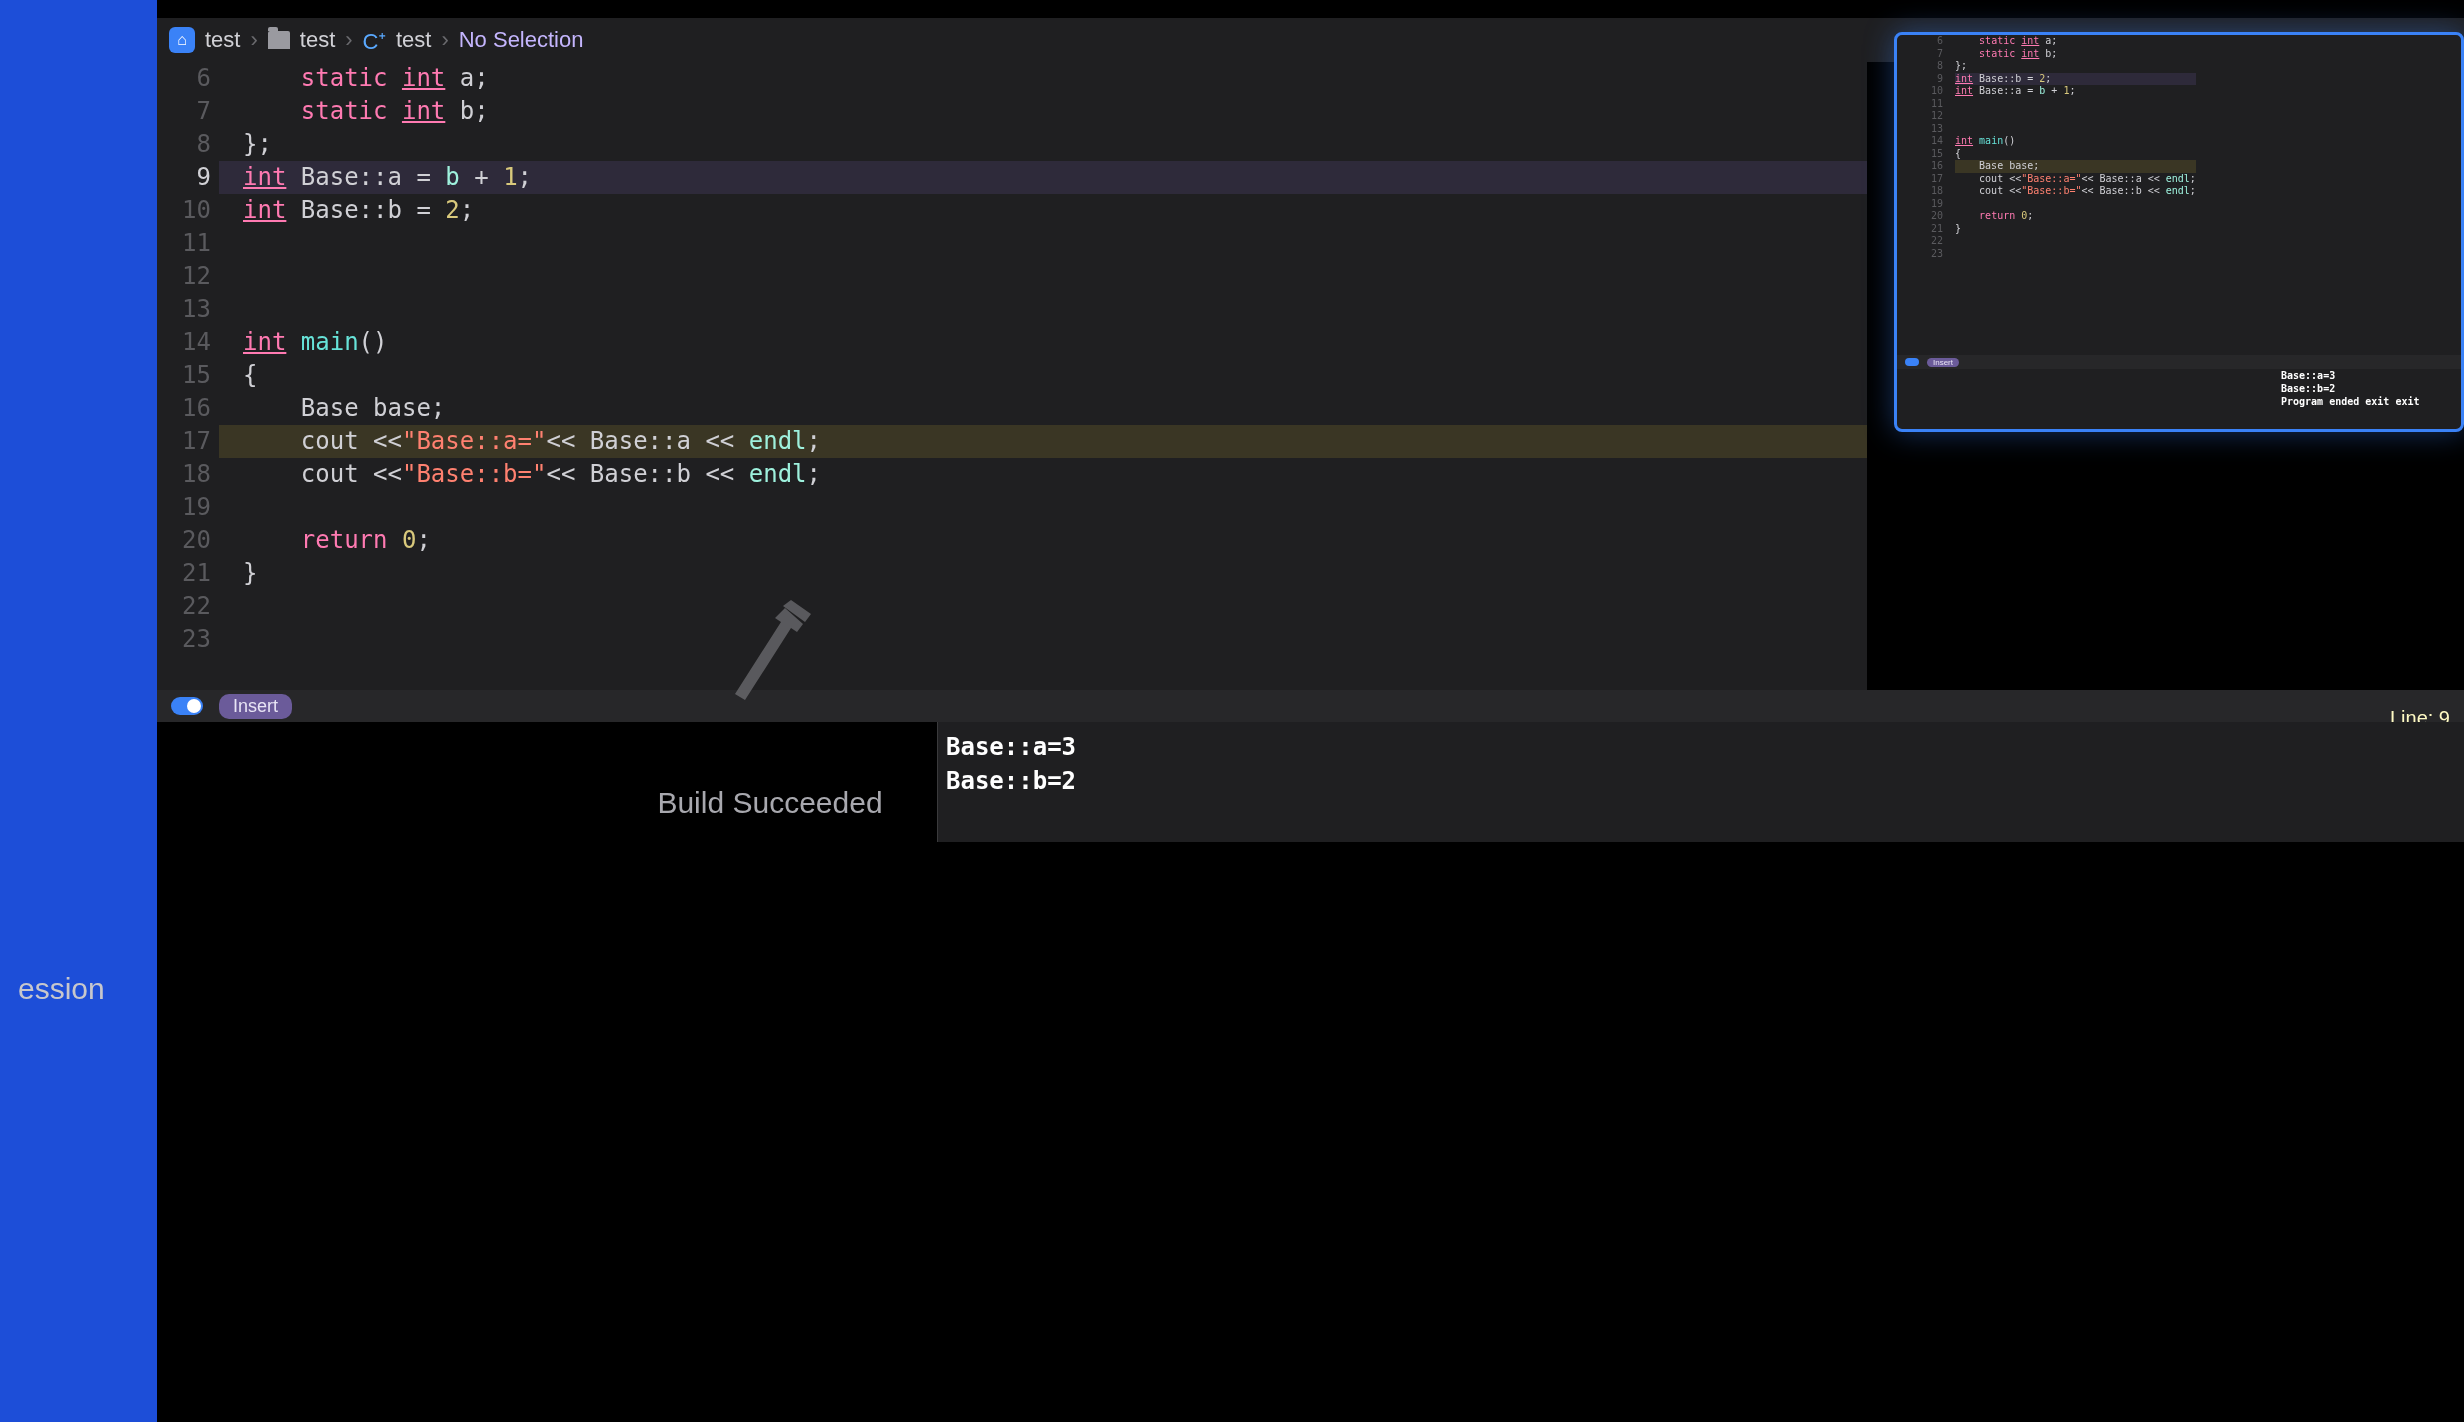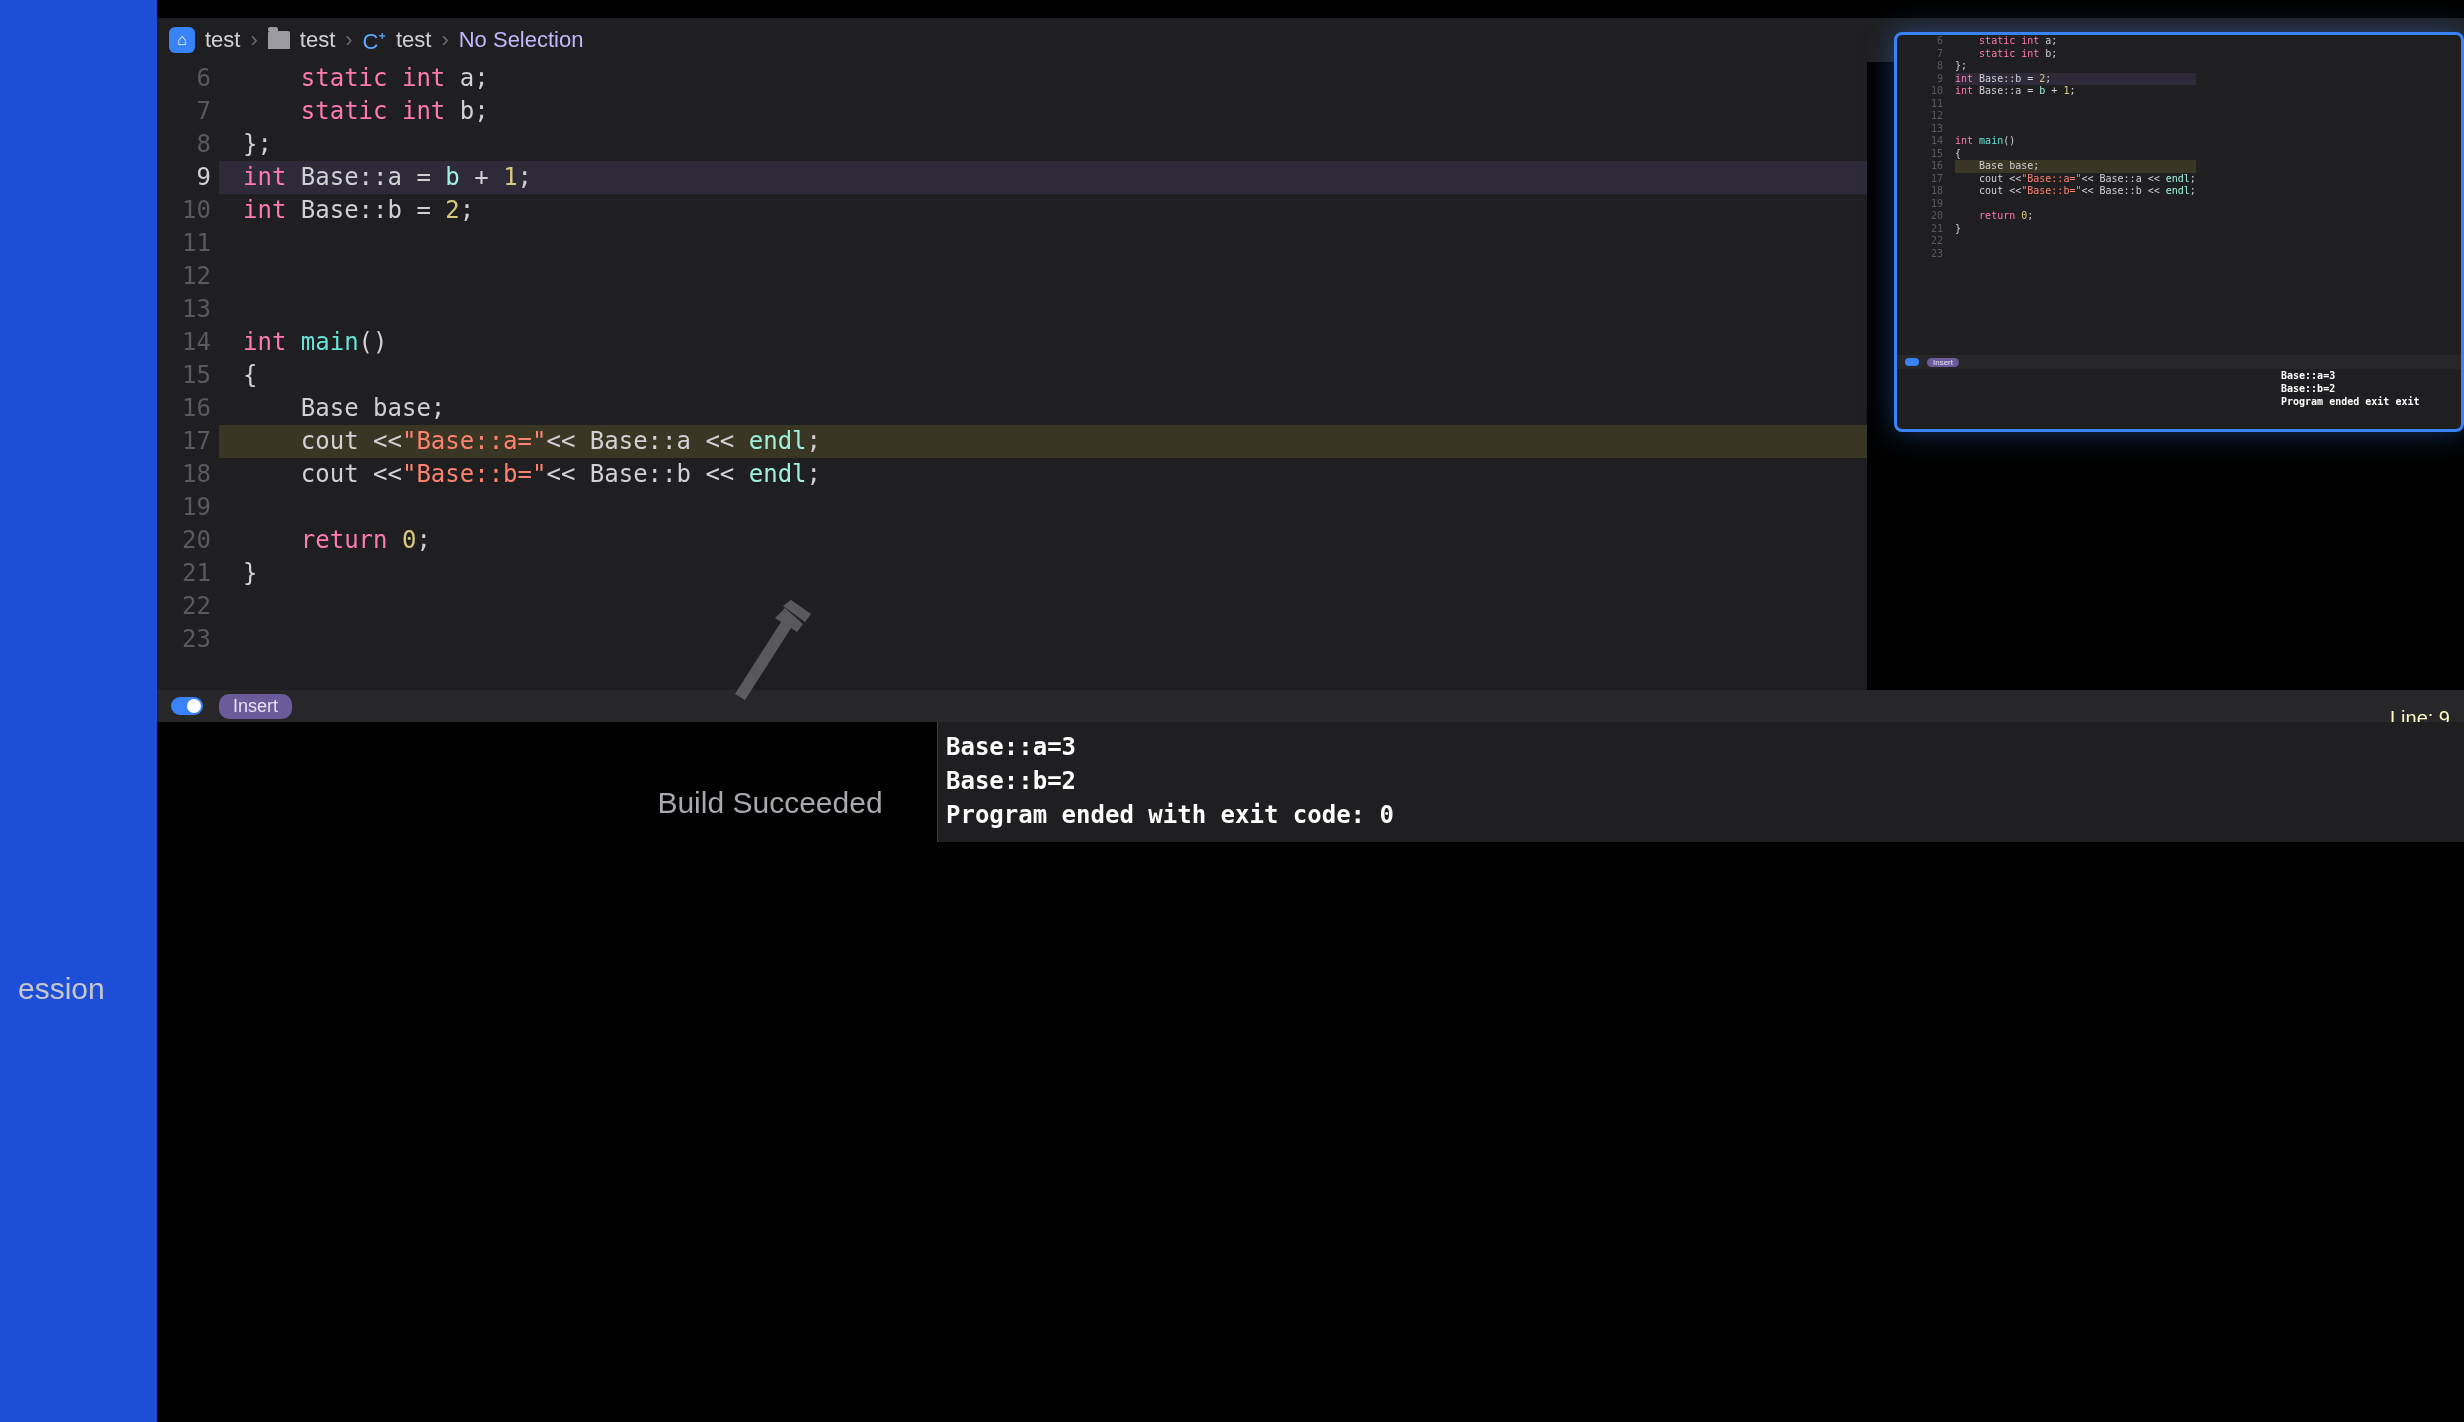--- a/index.html
+++ b/index.html
@@ -23,21 +23,21 @@
 .gutter { width:62px; background:#1f1f21; text-align:right; padding-right:8px; }
 .gutter div { height:33px; line-height:33px; color:#5a5a5e; font-size:24px; }
 .gutter .act { color:#d0d0d5; }
 .code { flex:1; }
 .code div { height:33px; line-height:33px; font-size:24px; white-space:pre; color:#d0d0d5; padding-left:24px; }
 .code .hl9 { background:#2e2a3a; }
 .code .hl17 { background:#3a3624; }
 
 
 .kw { color:#ff7ab2; }
-.ty { color:#ff7ab2; }
+.ty { color:#ff7ab2;text-decoration:underline; }
 .id { color:#d0d0d5; }
 .fn { color:#67e3d9; }
 .nm { color:#d9c97c; }
 .st { color:#ff8170; }
 .cls { color:#9ef1dd; }
 
 
 .status { position:absolute; left:157px; top:690px; width:calc(100% - 157px); height:32px; background:#272729; display:flex; align-items:center; padding:0 14px; font-family:-apple-system,sans-serif; font-size:20px; color:#d0d0d5; }
 .tog { width:32px; height:18px; background:#3a82f7; border-radius:9px; position:relative; margin-right:16px; }
 .tog::after { content:''; position:absolute; right:2px; top:2px; width:14px; height:14px; background:#fff; border-radius:50%; }
@@ -132,21 +132,20 @@
 
 <div class="status">
   <span class="tog"></span>
   <span class="ins">Insert</span>
   <span class="lnno">Line: 9</span>
 </div>
 
 <div class="console" id="console">
     <div>Base::a=3</div>
     <div>Base::b=2</div>
-    <div>Program ended with exit code: 0</div>
   </div>
 
 <div class="toast">
   <svg width="90" height="110" viewBox="0 0 90 110">
     <path d="M60 8 L78 24 L72 32 L66 28 L20 100 L10 94 L56 22 L50 18 Z" fill="#8a8a8e"></path>
     <path d="M58 6 L80 22 L86 14 L66 0 Z" fill="#8a8a8e"></path>
   </svg>
   <span>Build Succeeded</span>
 </div>
 

